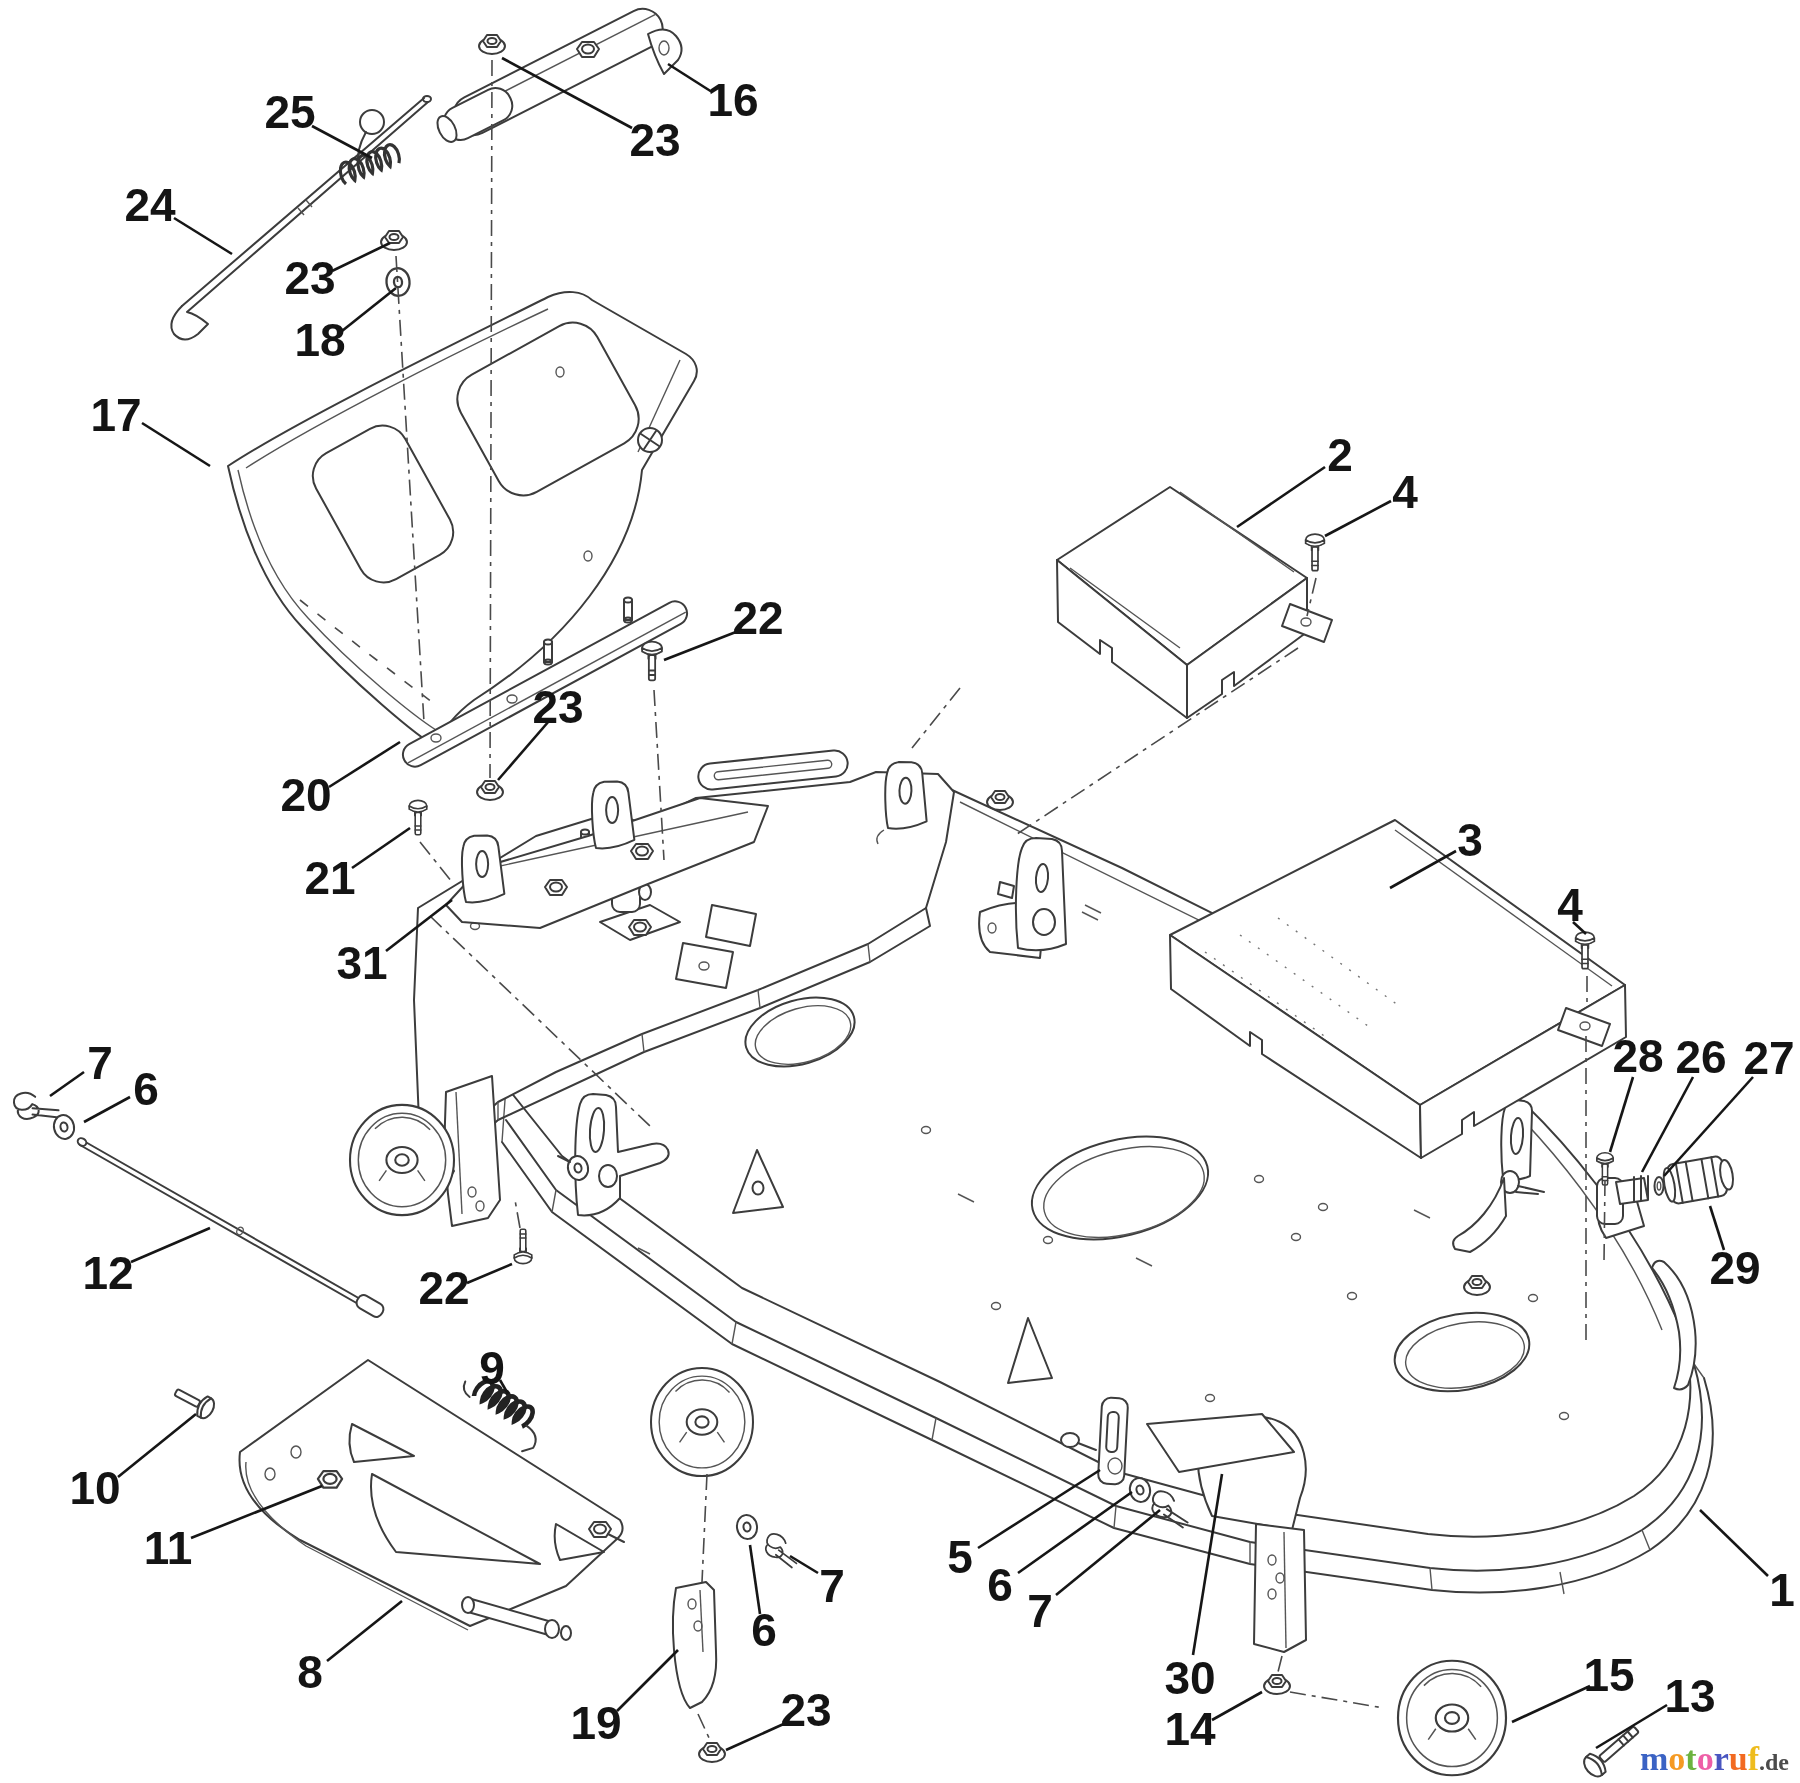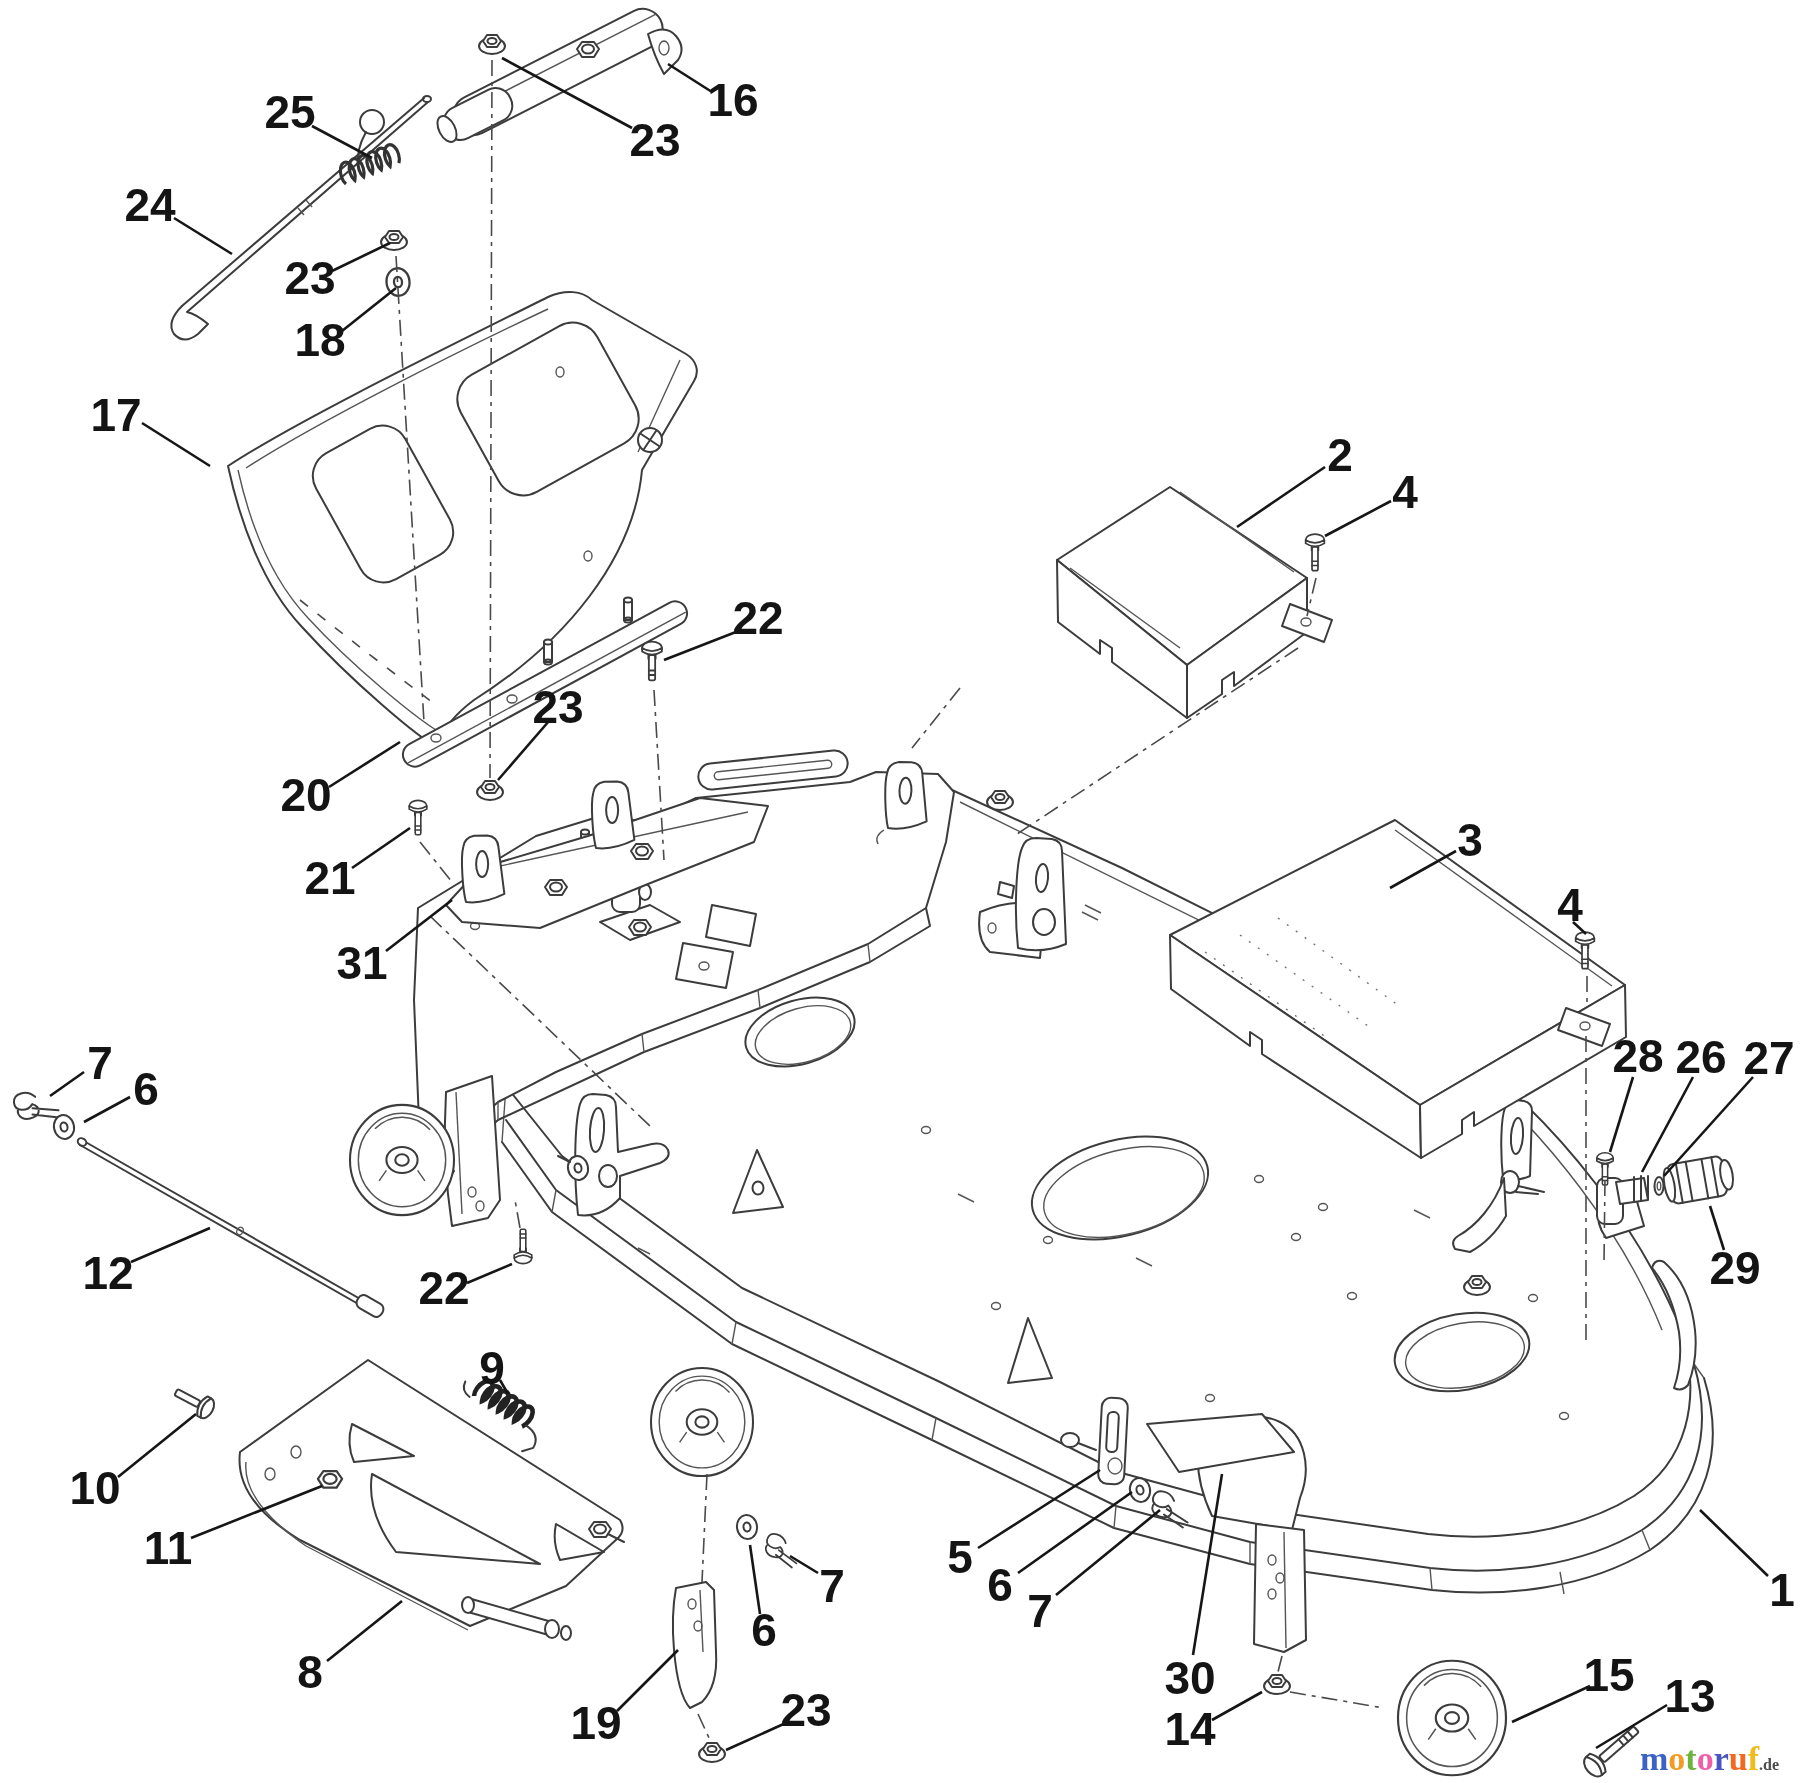--- a/index.html
+++ b/index.html
@@ -14,21 +14,21 @@
   .hid {fill:none;stroke:#4a4a4a;stroke-width:1.6;stroke-dasharray:10 12;}
   .stip{fill:none;stroke:#777;stroke-width:1.4;stroke-dasharray:2 9;}
   .coil{fill:none;stroke:#333;stroke-width:3.2;}
   .coil9{fill:none;stroke:#222;stroke-width:4.6;}
   .leader{stroke:#161616;stroke-width:2.6;}
   .callout{font:700 46px "Liberation Sans",sans-serif;fill:#141414;text-anchor:middle;}
   
   #watermark{position:absolute;left:1640px;top:1740px;width:160px;height:36px;
              font-family:"Liberation Serif",serif;font-weight:700;font-size:34px;
              letter-spacing:0px;white-space:nowrap;}
-  #watermark .suffix{font-size:16px;font-weight:700;vertical-align:baseline;}
+  #watermark .suffix{font-size:24px;font-weight:700;vertical-align:baseline;}
 </style>
 </head>
 <body>
 
 <div id="stage">
 <svg width="1800" height="1783" viewBox="0 0 1800 1783">
 
   <defs>
     <g id="g-nut">
       <path class="w" d="M 11,-1 L 6,7 L -6,7 L -11,-1 L -6,-8 L 6,-8 Z"></path>

